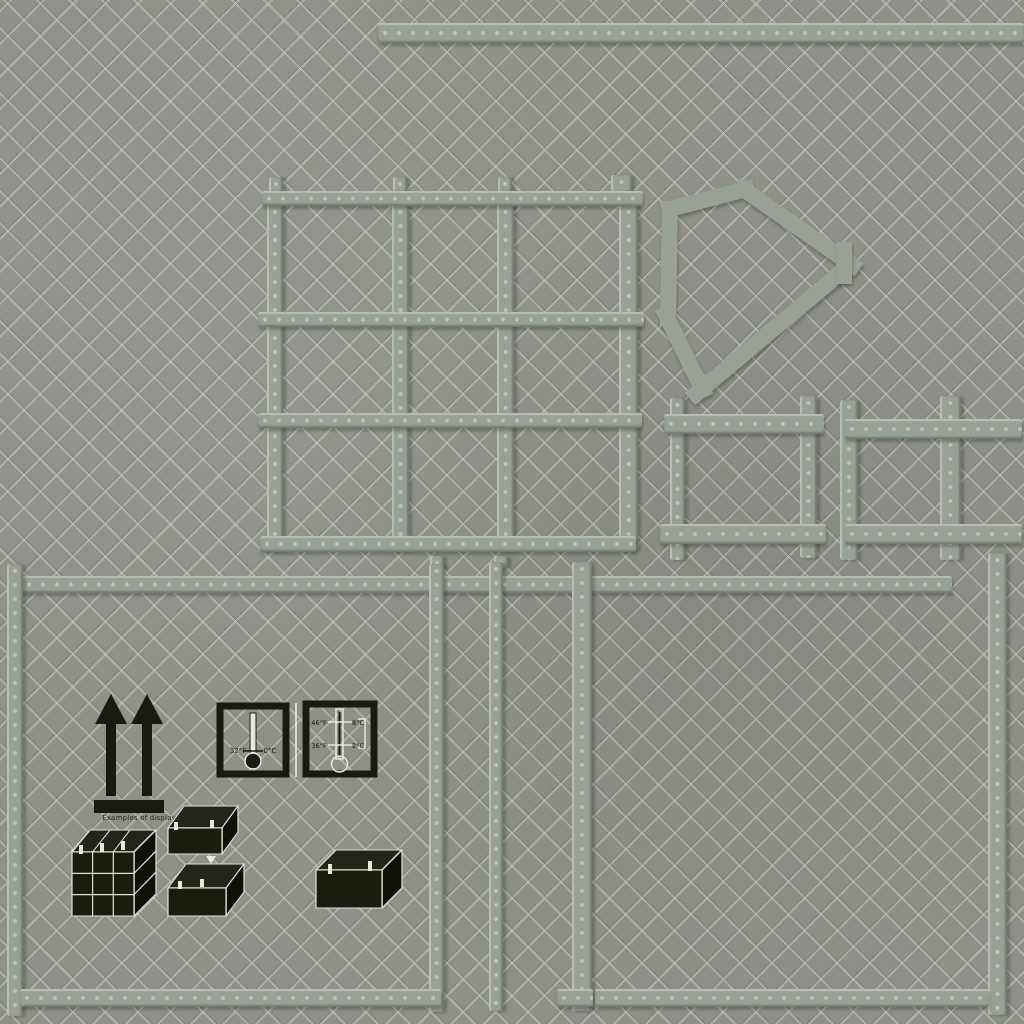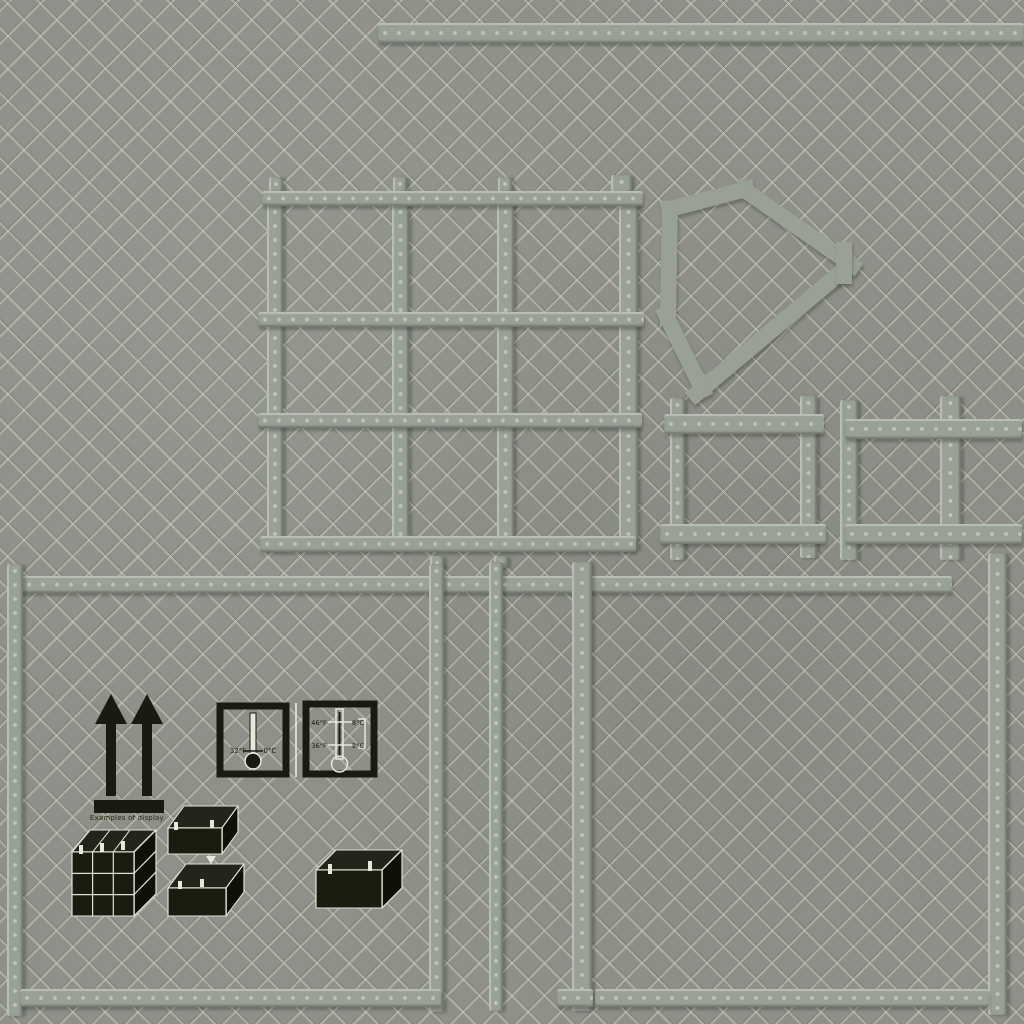--- a/index.html
+++ b/index.html
@@ -29,21 +29,21 @@
   }
   .seam.v{
     box-shadow: inset 2px 0 1px rgba(255,255,255,.32), inset -2px 0 2px rgba(30,34,28,.3), 3px 1px 3px rgba(30,34,28,.28);
     background-image: radial-gradient(circle at 50% 7px, rgba(235,240,228,.45) 1.3px, rgba(0,0,0,0) 2.6px);
     background-size:100% 14px;
   }
   .decal{position:absolute;}
   .caption{
     position:absolute;left:90px;top:815px;width:86px;
     font-size:7px;line-height:1.1;color:#23270f;letter-spacing:.2px;
-    text-align:left;white-space:nowrap;
+    text-align:right;white-space:nowrap;
   }
   svg text{font-family:"DejaVu Sans",sans-serif;}
 </style>
 </head>
 <body>
 
 <div id="stage">
 
   <div class="seam h" style="left:378px;top:23px;width:646px;height:20px"></div>
 

